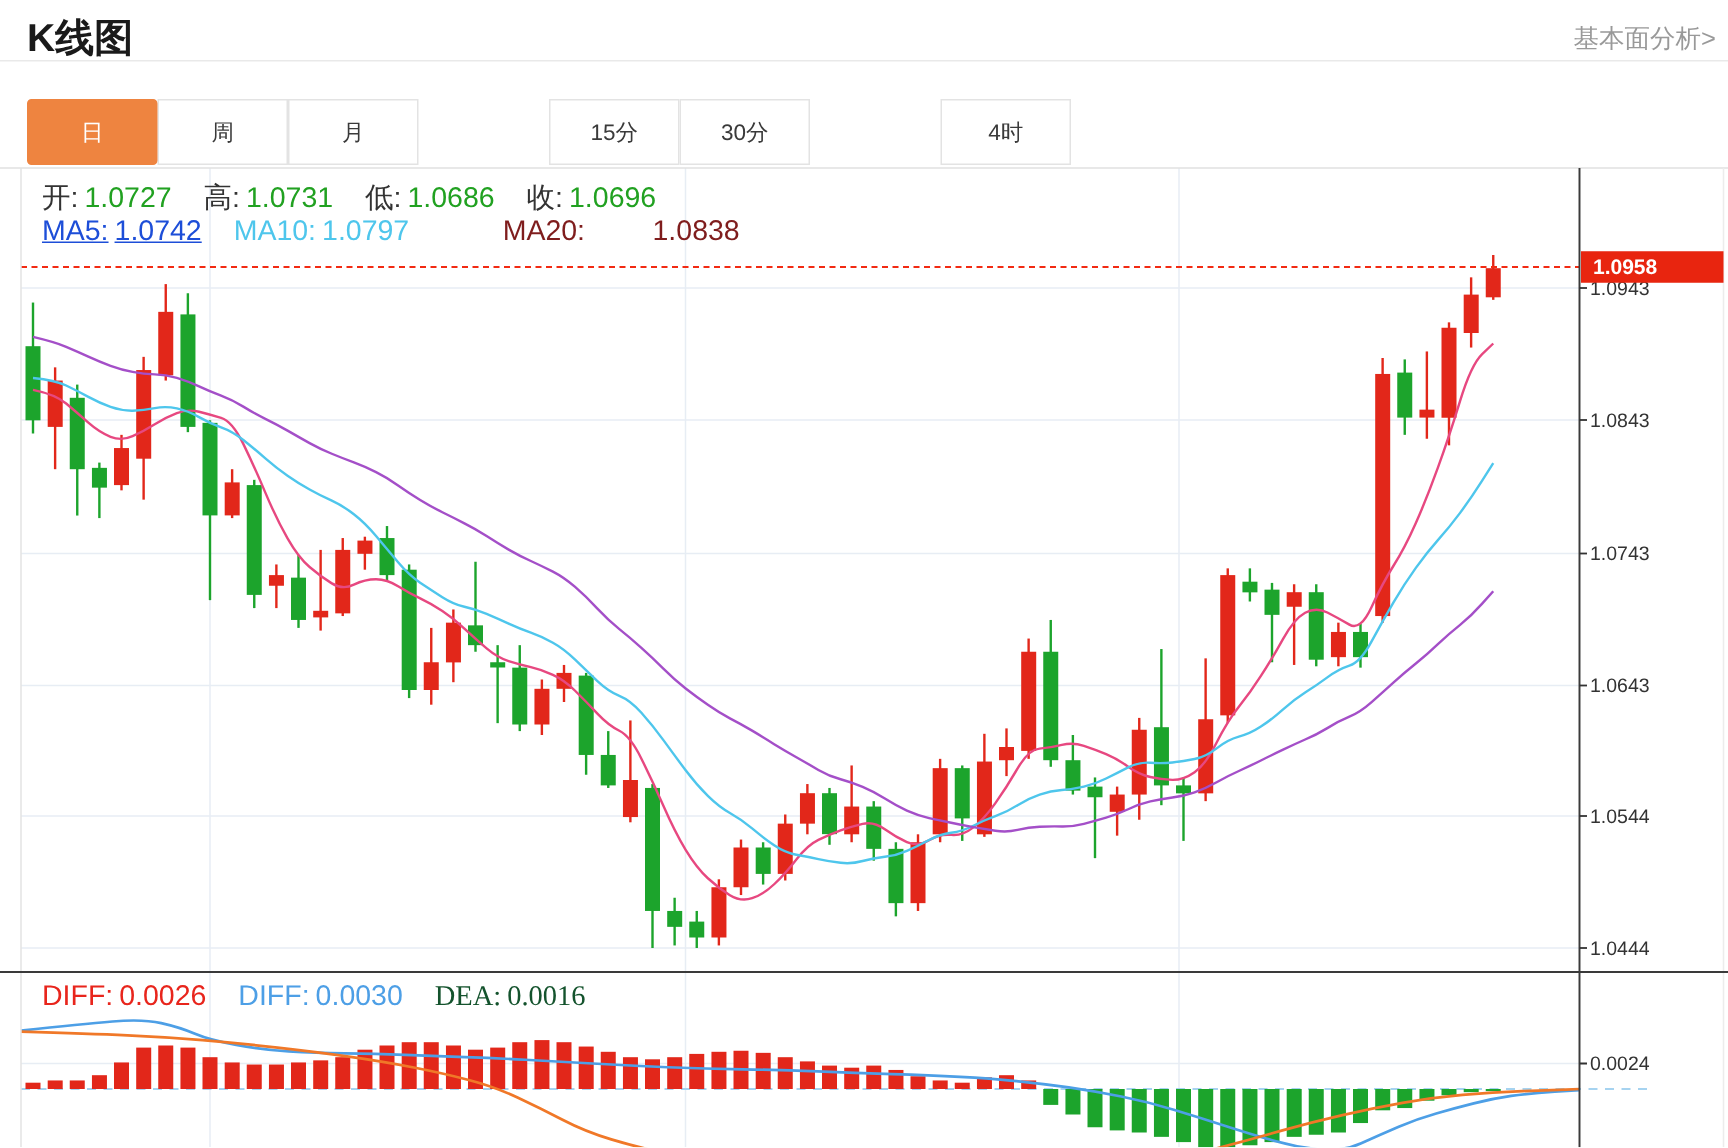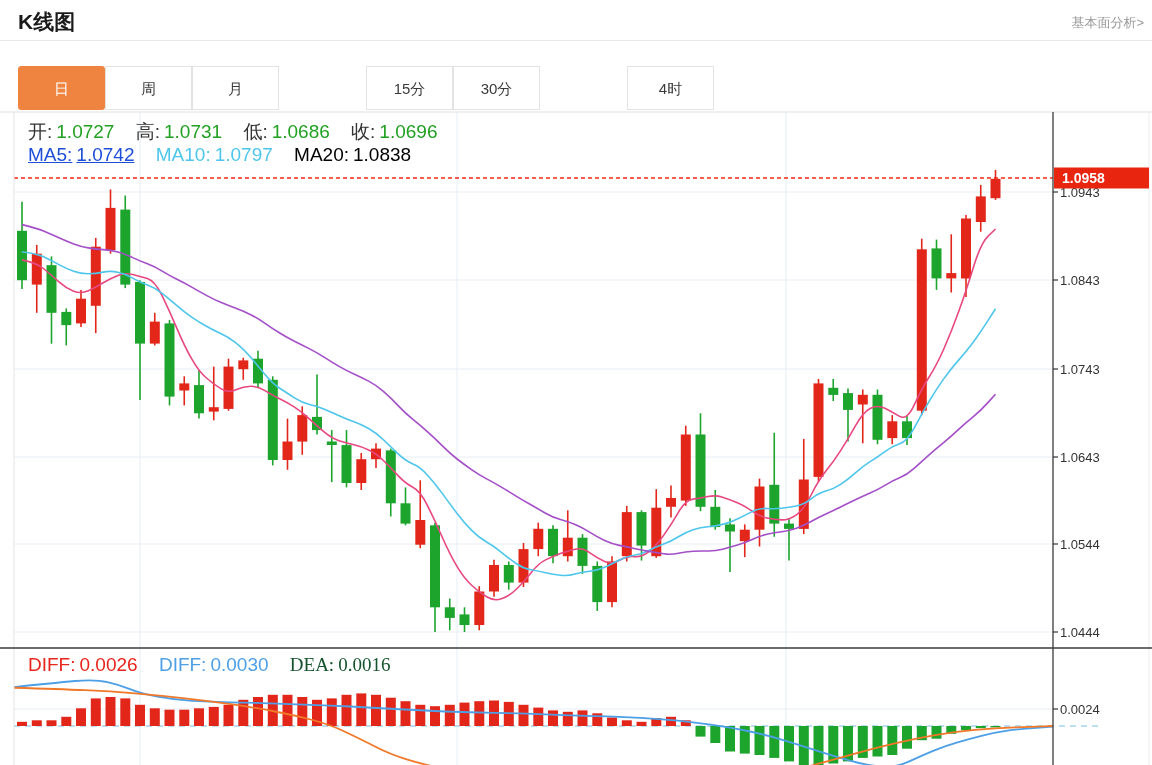--- a/index.html
+++ b/index.html
@@ -1,32 +1,32 @@
 <!DOCTYPE html>
 <html><head>
 <meta charset="utf-8">
 <style>
   html,body{margin:0;padding:0;background:#fff;}
   #app{position:relative;width:1152px;height:765px;overflow:hidden;
        font-family:"Liberation Sans","DejaVu Sans",sans-serif;background:#fff;}
   .abs{position:absolute;}
-  #page-title{left:18px;top:8px;font-size:21px;font-weight:bold;color:#1a1a1a;}
-  #fundamental-link{right:8px;top:14px;font-size:13px;color:#999;cursor:pointer;}
+  #page-title{left:18px;top:8px;font-size:26px;font-weight:bold;color:#1a1a1a;}
+  #fundamental-link{right:8px;top:14px;font-size:17px;color:#999;cursor:pointer;}
   #title-divider{left:0;top:40px;width:1152px;height:1px;background:#e9e9e9;}
   .tab{top:66px;width:87px;height:44px;line-height:44px;text-align:center;
        border:1px solid #e3e3e3;background:#fff;color:#3a3a3a;font-size:15px;
        box-sizing:border-box;cursor:pointer;}
   .tab.active{background:#ee8440;border-color:#ee8440;color:#fff;border-radius:3px;z-index:2;}
   #chart-svg{left:0;top:0;}
   .legend{font-size:19px;white-space:nowrap;z-index:3;}
   .legend span{margin-right:4px;}
   .legend .gap{margin-right:16px;}
   .lab{color:#333;}
   .val-green{color:#21a121;}
-  .ma5{color:#1d4ed8;text-decoration:underline;} .ma10{color:#4ec6ec;} .ma20{color:#000000;}
+  .ma5{color:#1d4ed8;text-decoration:underline;} .ma10{color:#4ec6ec;} .ma20{color:#7f1d1d;margin-left:41px;}
   .macd-red{color:#e8251c;} .diff-blue{color:#4d9fe6;text-align:right;} .dea-orange{color:#14532d;font-family:Liberation Serif, serif;}
 </style>
 </head>
 <body>
 
 <div id="app">
   <div id="page-title" class="abs">K线图</div>
   <div id="fundamental-link" class="abs">基本面分析&gt;</div>
   <div id="title-divider" class="abs"></div>
 

